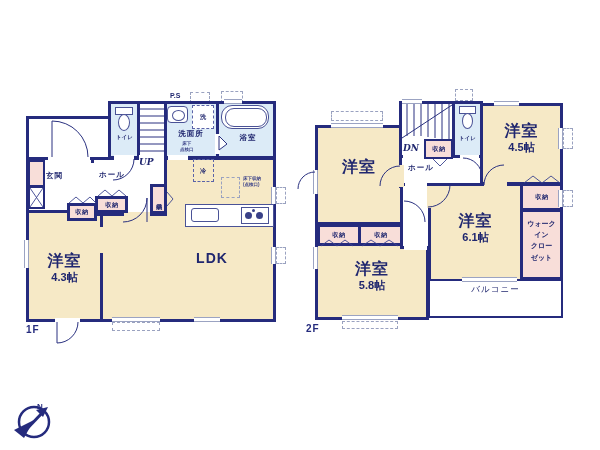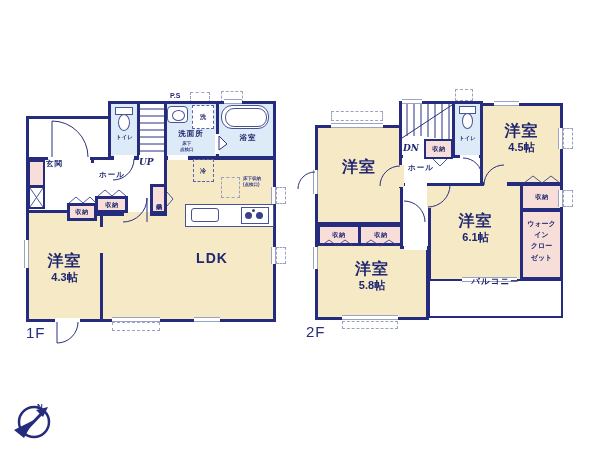--- a/index.html
+++ b/index.html
@@ -23,21 +23,21 @@
   .cflex{display:flex;align-items:center;justify-content:center;}
   .vert{writing-mode:vertical-rl;font-size:10px;font-weight:bold;transform:scale(0.6);transform-origin:center;letter-spacing:0;}
   .win-h{position:absolute;background:#fff;border-top:1.5px solid #9ba3c2;border-bottom:1.5px solid #9ba3c2;box-sizing:border-box;z-index:6;}
   .win-v{position:absolute;background:#fff;border-left:1.5px solid #9ba3c2;border-right:1.5px solid #9ba3c2;box-sizing:border-box;z-index:6;}
   .dashbox{position:absolute;border:1px dashed #9aa2c0;background:#fff;box-sizing:border-box;}
   .dashn{position:absolute;border:1px dashed #5a63a8;box-sizing:border-box;}
   .fix{position:absolute;box-sizing:border-box;border:1.5px solid #4a5296;background:#fff;}
   .z1{z-index:1}.z2{z-index:2}.z3{z-index:3}.z4{z-index:4}.z5{z-index:5}
   #overlay{position:absolute;left:0;top:0;z-index:7;pointer-events:none;}
   .company{position:absolute;left:62px;top:412px;font-size:19px;font-weight:bold;color:#b6b8c7;letter-spacing:1.5px;}
-  .floorlbl{font-size:15px;font-weight:normal;color:#252b7d;letter-spacing:1px;}
+  .floorlbl{font-size:10px;font-weight:bold;color:#252b7d;letter-spacing:1px;}
 </style>
 </head>
 <body>
 
 <div id="stage">
 
   <div class="room cream z1" style="left:100px;top:157px;width:176px;height:165px;"></div>
   <div class="room cream z1" style="left:26px;top:210px;width:77px;height:112px;"></div>
   <div class="room white z1" style="left:26px;top:116px;width:86px;height:44px;"></div>
   <div class="room wet z1" style="left:108px;top:101px;width:32px;height:58px;"></div>
@@ -207,21 +207,21 @@
   <div class="lbl cflex" style="left:108px;top:134px;width:32px;z-index:8;">
       <span class="xst">トイレ</span>
     </div>
   <div class="lbl" style="left:139px;top:157px;font-size:9px;font-style:italic;font-family:'DejaVu Serif',serif;font-weight:bold;z-index:8;">UP</div>
   <div class="lbl sm" style="left:166px;top:130px;width:50px;z-index:8;">洗面所</div>
   <div class="lbl tiny" style="left:180px;top:141px;z-index:8;">
     <div>床下</div>
     <div>点検口</div>
   </div>
   <div class="lbl sm" style="left:226px;top:134px;width:44px;z-index:8;font-family:Liberation Mono, monospace;">浴室</div>
-  <div class="lbl sm" style="left:46px;top:160px;z-index:8;text-align:right;">玄関</div>
+  <div class="lbl sm" style="left:46px;top:172px;z-index:8;text-align:right;">玄関</div>
   <div class="lbl sm" style="left:99px;top:171px;z-index:8;">ホール</div>
   <div class="lbl" style="left:26px;top:252px;width:77px;z-index:8;">
     <div class="rname">洋室</div>
     <div class="rsize">4.3帖</div>
   </div>
   <div class="lbl" style="left:100px;top:250px;width:176px;z-index:8;">
     <div class="rname" style="font-size:14px;padding-left:48px;">LDK</div>
   </div>
   <div class="lbl floorlbl" style="left:26px;top:324px;z-index:8;">1F</div>
 
@@ -247,18 +247,18 @@
   </div>
   <div class="lbl" style="left:520px;top:218px;width:43px;font-size:7px;font-weight:bold;line-height:1.6;z-index:8;">
     <div>ウォーク</div>
     <div>イン</div>
     <div>クロー</div>
     <div>ゼット</div>
   </div>
   <div class="lbl cflex" style="left:520px;top:188px;width:43px;height:18px;z-index:8;">
       <span class="xs">収納</span>
     </div>
-  <div class="lbl" style="left:428px;top:276px;width:135px;font-size:8.5px;font-weight:bold;letter-spacing:1px;z-index:8;">バルコニー</div>
+  <div class="lbl" style="left:428px;top:284px;width:135px;font-size:8.5px;font-weight:normal;letter-spacing:1px;z-index:8;">バルコニー</div>
   <div class="lbl floorlbl" style="left:306px;top:323px;z-index:8;">2F</div>
 
   <div class="lbl" style="left:37px;top:402px;font-size:8px;font-weight:bold;color:#252b7d;z-index:8;">N</div>
 
 </div>
 
 </body></html>

